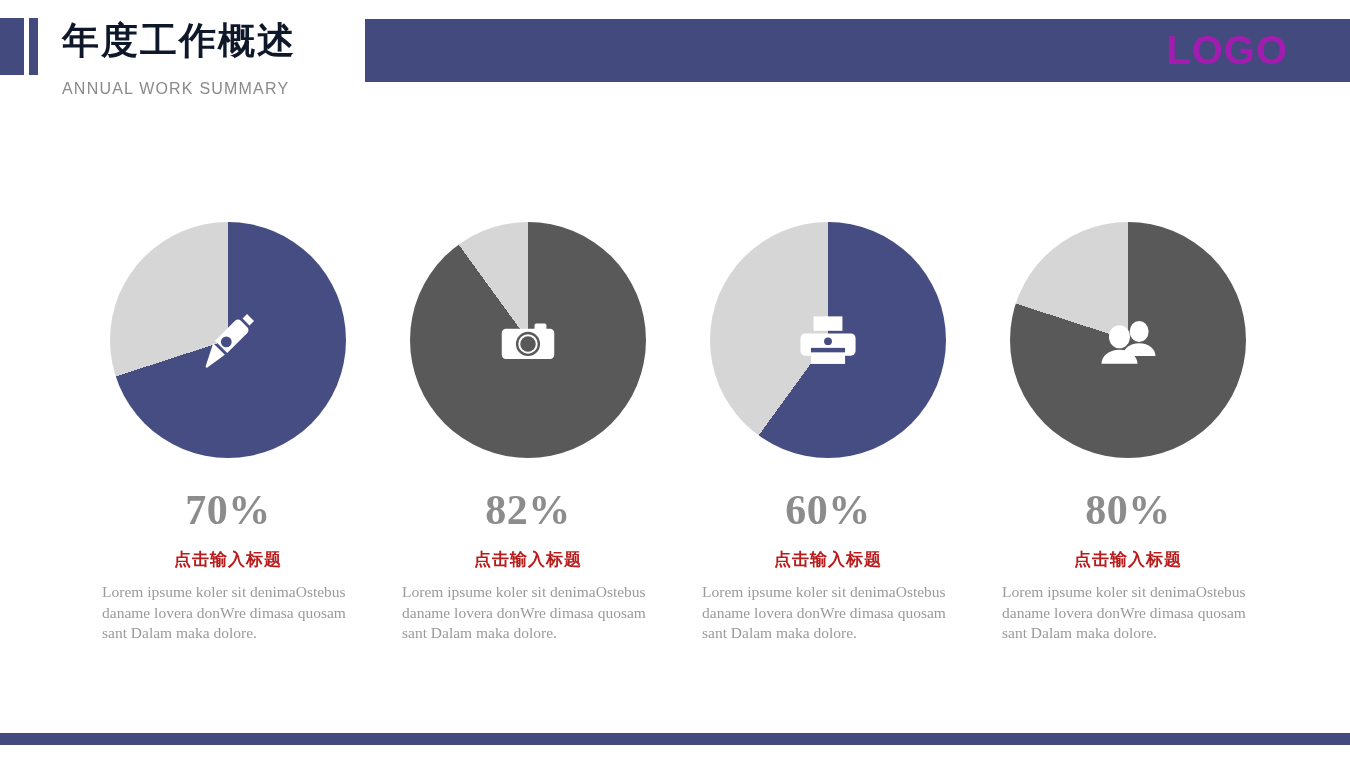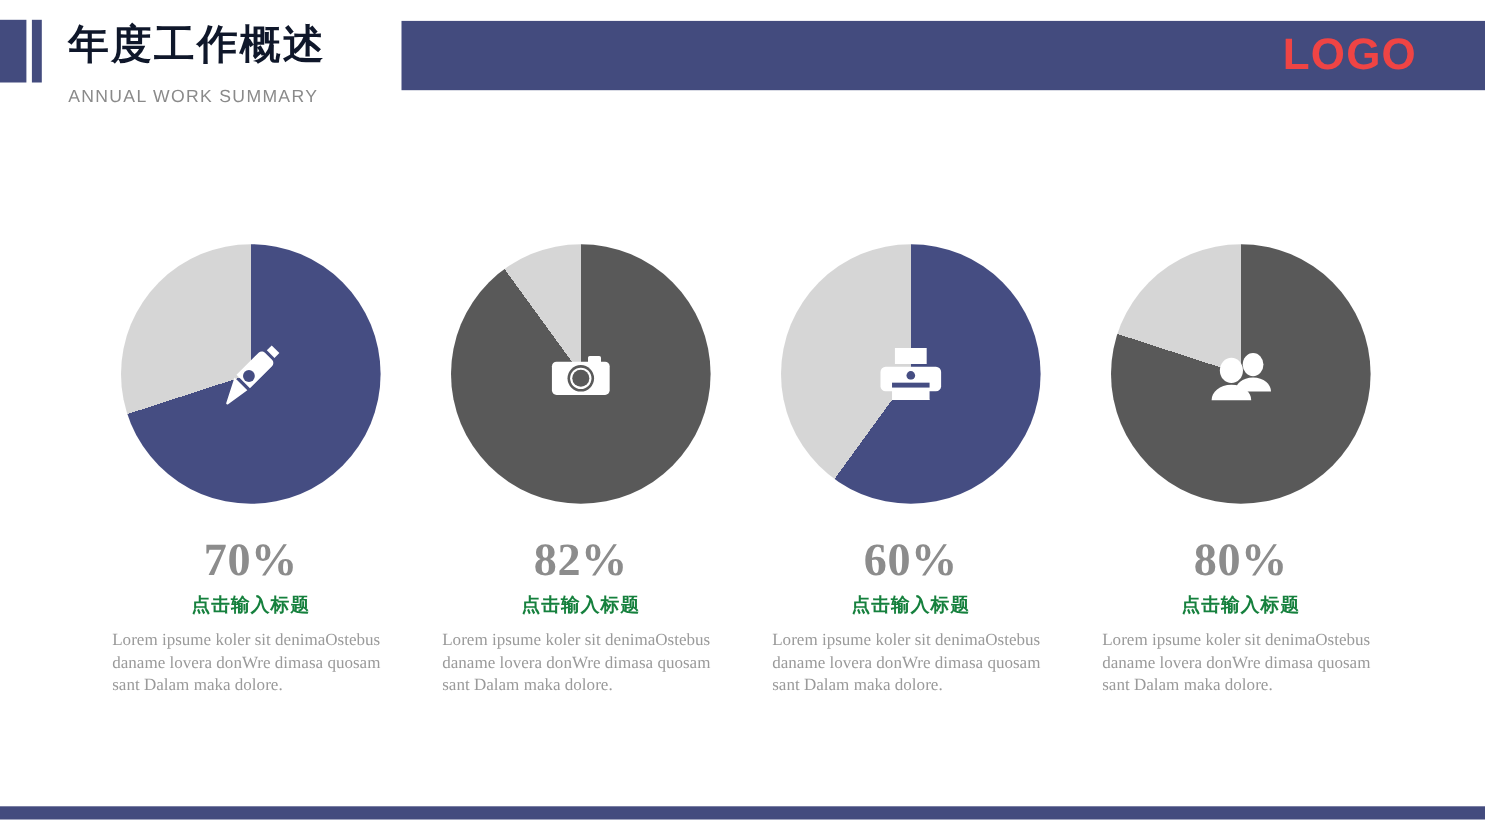--- a/index.html
+++ b/index.html
@@ -39,21 +39,21 @@
     width: 985px;
     height: 63px;
     background: #434B7E;
   }
   #logo-text {
     position: absolute;
     right: 62px;
     top: 19px;
     height: 52px;
     line-height: 63px;
-    color: #ef4444;
+    color: #a21caf;
     font-size: 40px;
     font-weight: bold;
     letter-spacing: 1px;
   }
   #title-cn {
     position: absolute;
     left: 62px;
     top: 17px;
     font-size: 37px;
     font-weight: bold;
@@ -111,25 +111,25 @@
   .percent {
     margin-top: 28px;
     text-align: center;
     font-family: "Liberation Serif", serif;
     font-size: 42px;
     font-weight: bold;
     color: #8c8c8c;
     letter-spacing: 0.5px;
   }
   .sub-title {
-    margin-top: 4px;
+    margin-top: 14px;
     text-align: center;
     font-size: 17px;
     font-weight: bold;
-    color: #15803d;
+    color: #b91c1c;
     letter-spacing: 1px;
   }
   .body-text {
     margin-top: 11px;
     text-align: left;
     font-family: "Liberation Serif", serif;
     font-size: 15.5px;
     line-height: 20.5px;
     color: #9a9a9a;
     padding: 0 24px;

